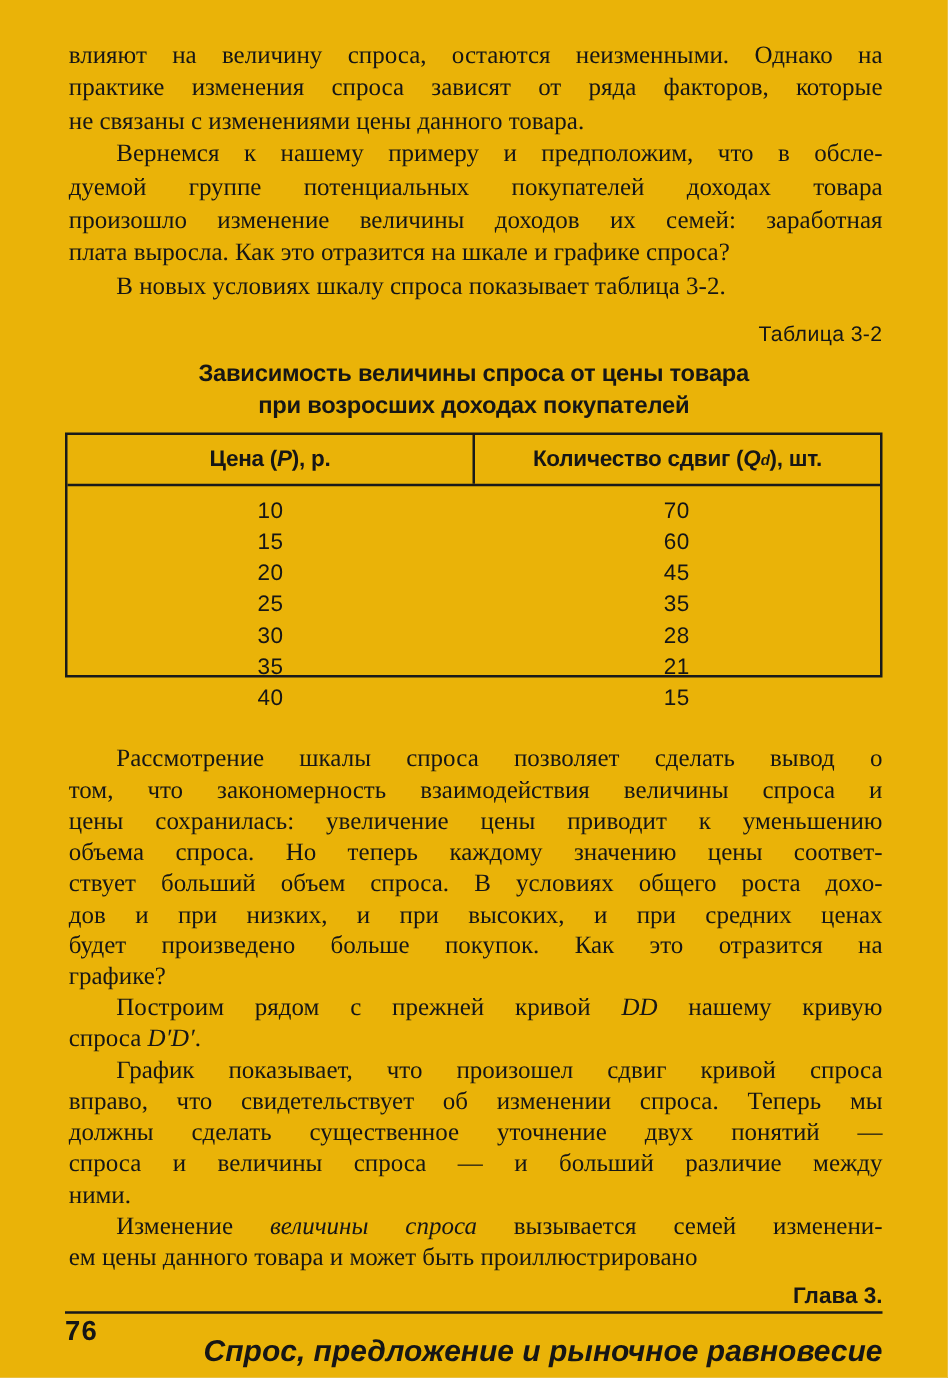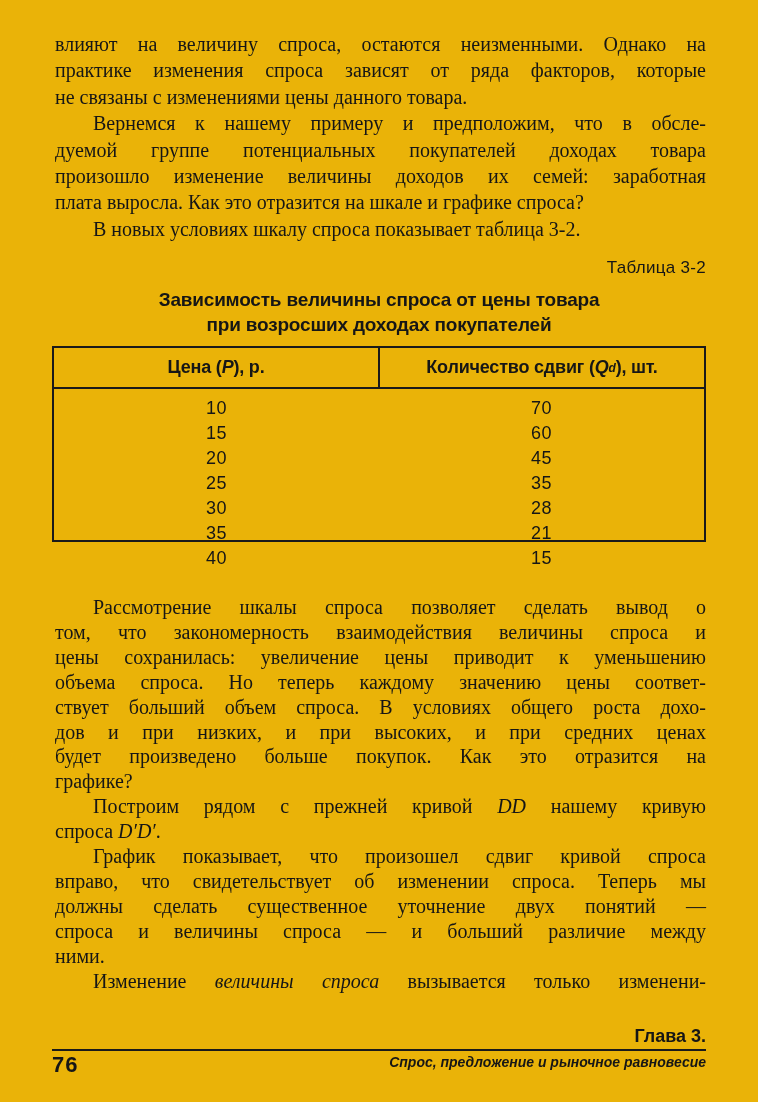--- a/index.html
+++ b/index.html
@@ -101,22 +101,22 @@
     display:flex;justify-content:space-between;align-items:flex-start;
     font-family:"Liberation Sans", sans-serif;
   }
   .page-number{
     font-weight:bold;
     font-size:22px;
     letter-spacing:1px;
   }
   .footer-book-title{
     font-weight:bold;font-style:italic;
-    font-size:14px;
-    padding-top:2px;
+    font-size:24px;
+    padding-top:16px;
   }
 </style>
 </head>
 <body>
 
 <div class="page">
 
   <div id="text-top" class="textblock">
       <div class="line just"><span>влияют на величину спроса, остаются неизменными. Однако на</span></div>
       <div class="line just"><span>практике изменения спроса зависят от ряда факторов, которые</span></div>
@@ -190,21 +190,22 @@
       <div class="line just"><span>дов и при низких, и при высоких, и при средних ценах</span></div>
       <div class="line just"><span>будет произведено больше покупок. Как это отразится на</span></div>
       <div class="line"><span>графике?</span></div>
       <div class="line just indent"><span>Построим рядом с прежней кривой </span><span class="it">DD</span><span> нашему кривую</span></div>
       <div class="line"><span>спроса </span><span class="it">D′D′</span><span>.</span></div>
       <div class="line just indent"><span>График показывает, что произошел сдвиг кривой спроса</span></div>
       <div class="line just"><span>вправо, что свидетельствует об изменении спроса. Теперь мы</span></div>
       <div class="line just"><span>должны сделать существенное уточнение двух понятий —</span></div>
       <div class="line just"><span>спроса и величины спроса — и больший различие между</span></div>
       <div class="line"><span>ними.</span></div>
-      <div class="line just indent"><span>Изменение </span><span class="it">величины спроса</span><span> вызывается только изменени-</span></div>
+      <div class="line just indent"><span>Изменение </span><span class="it">величины спроса</span><span> вызывается семей изменени-</span></div>
+      <div class="line"><span>ем цены данного товара и может быть проиллюстрировано</span></div>
     </div>
 
   <div class="footer-chapter-label">Глава 3.</div>
   <div class="footer-rule"></div>
   <div class="footer-row">
     <div class="page-number">76</div>
     <div class="footer-book-title">Спрос, предложение и рыночное равновесие</div>
   </div>
 
 </div>

